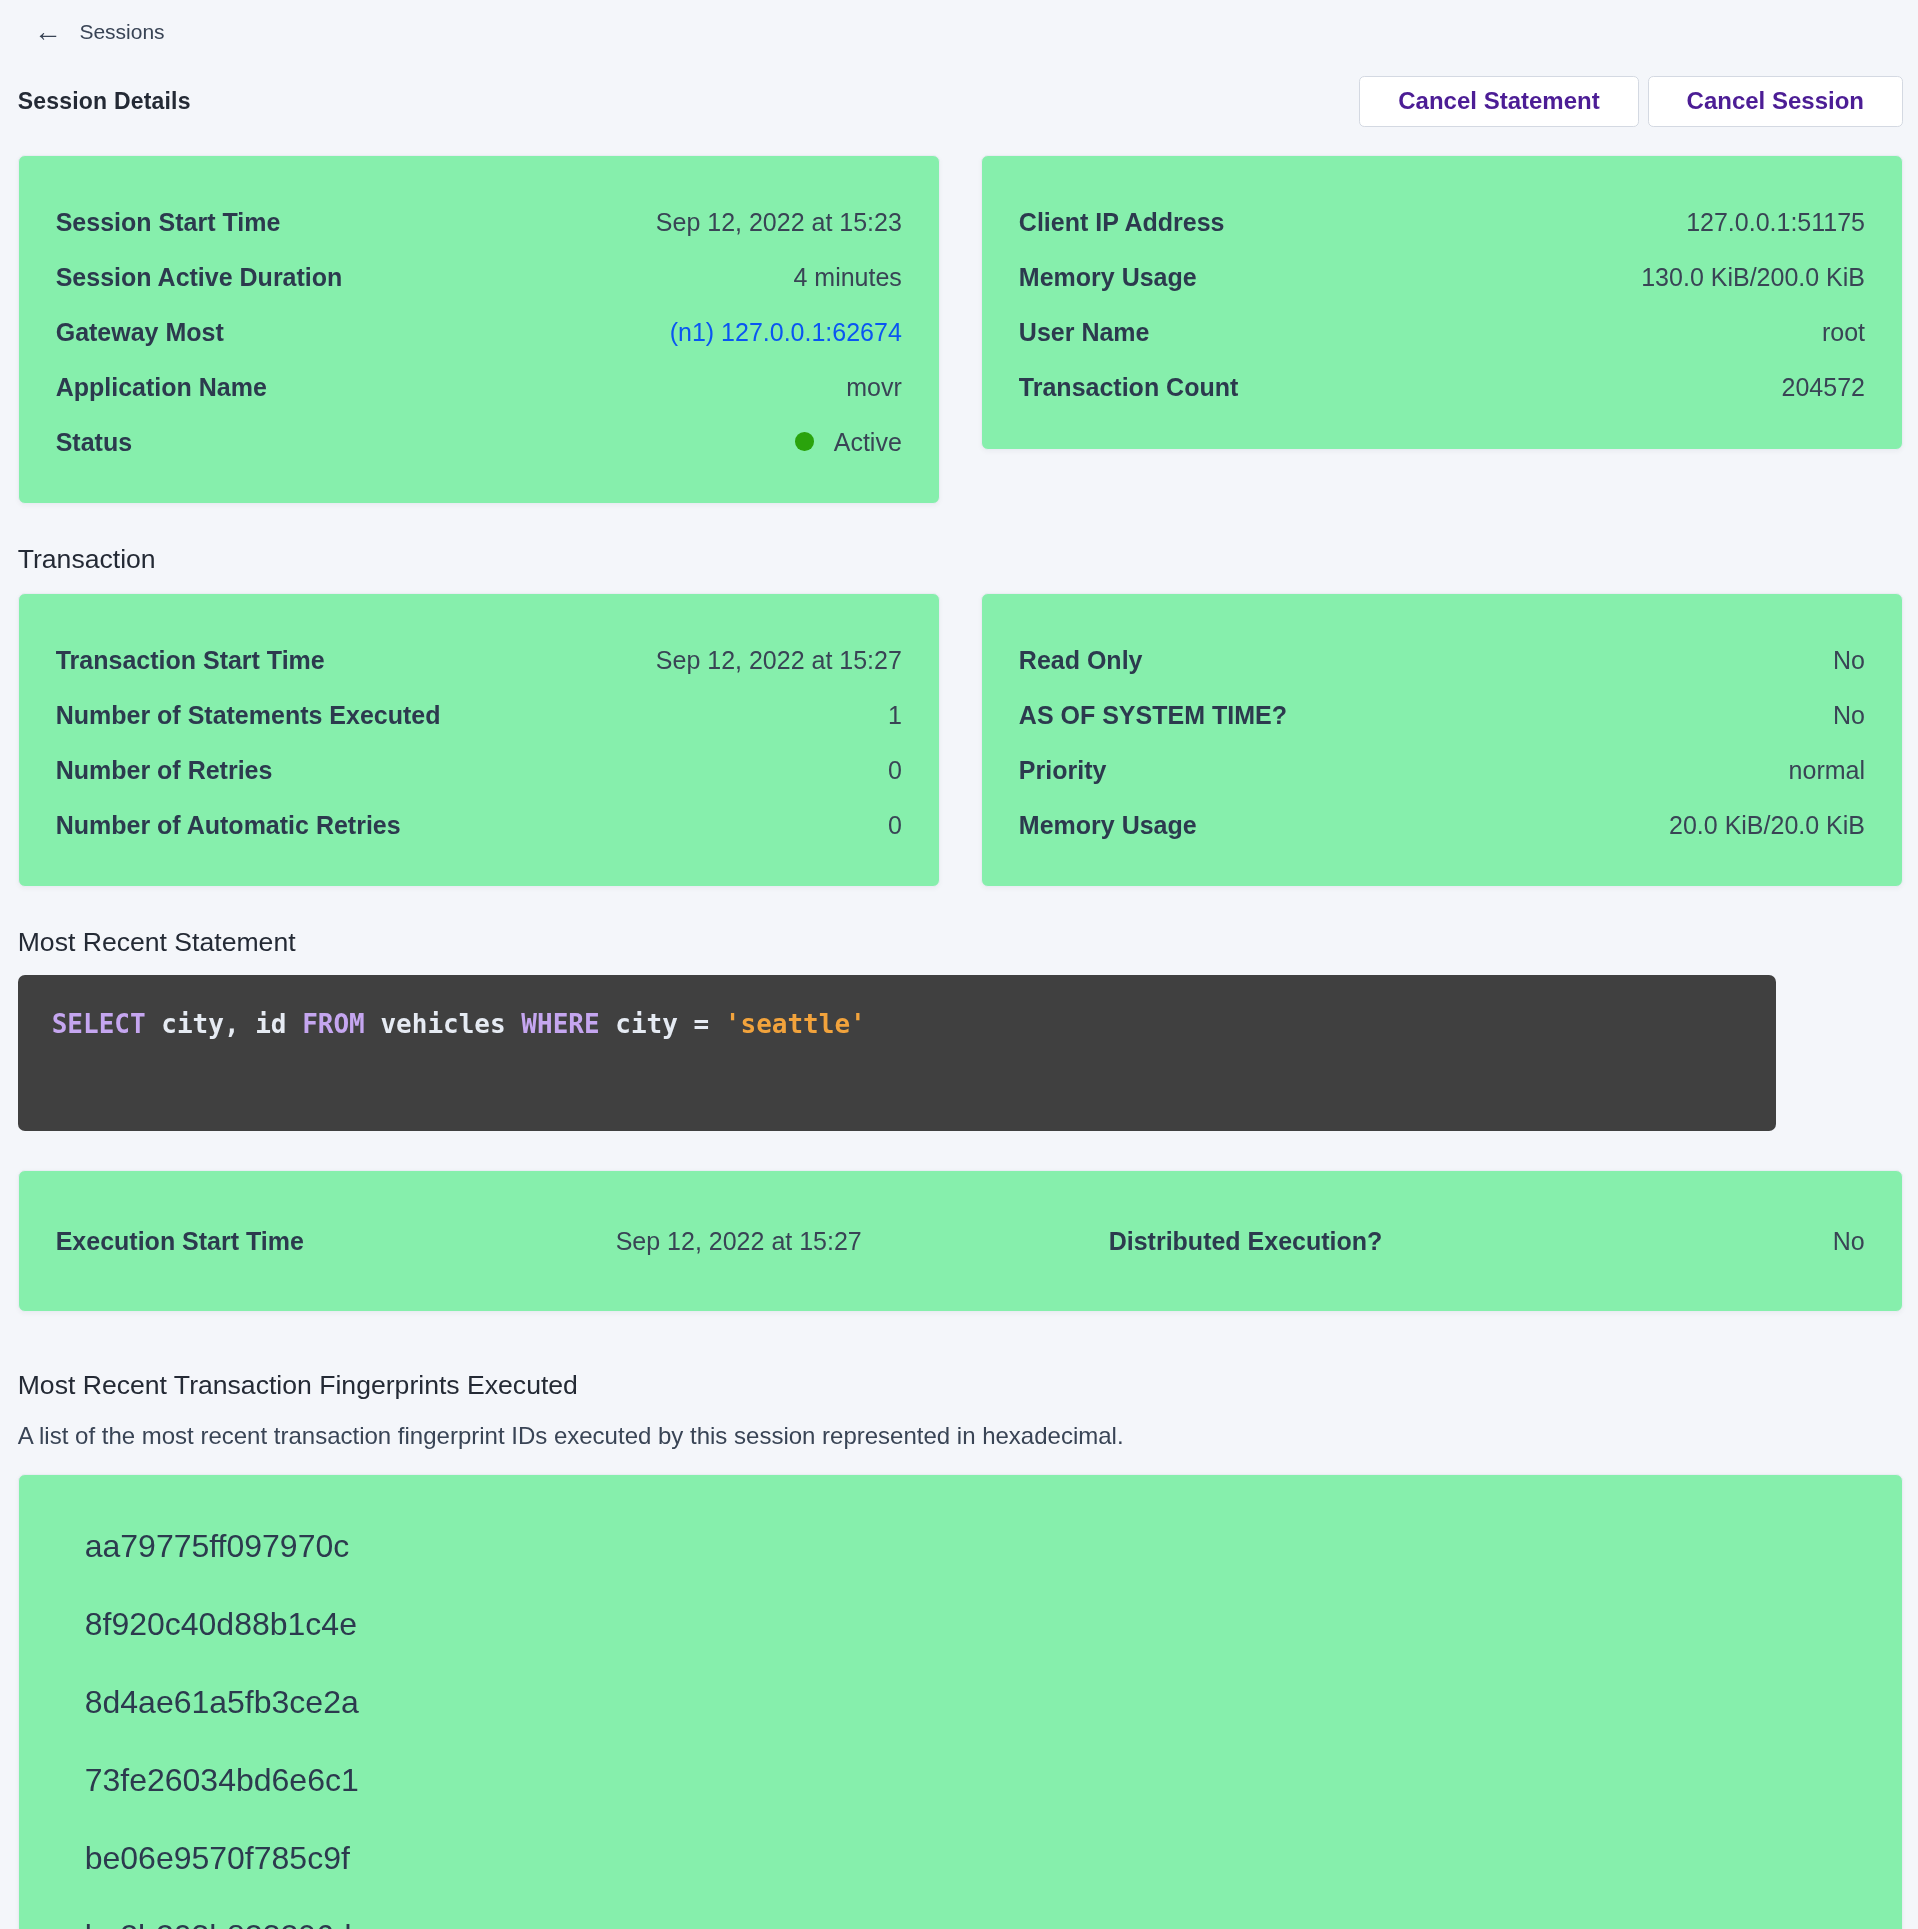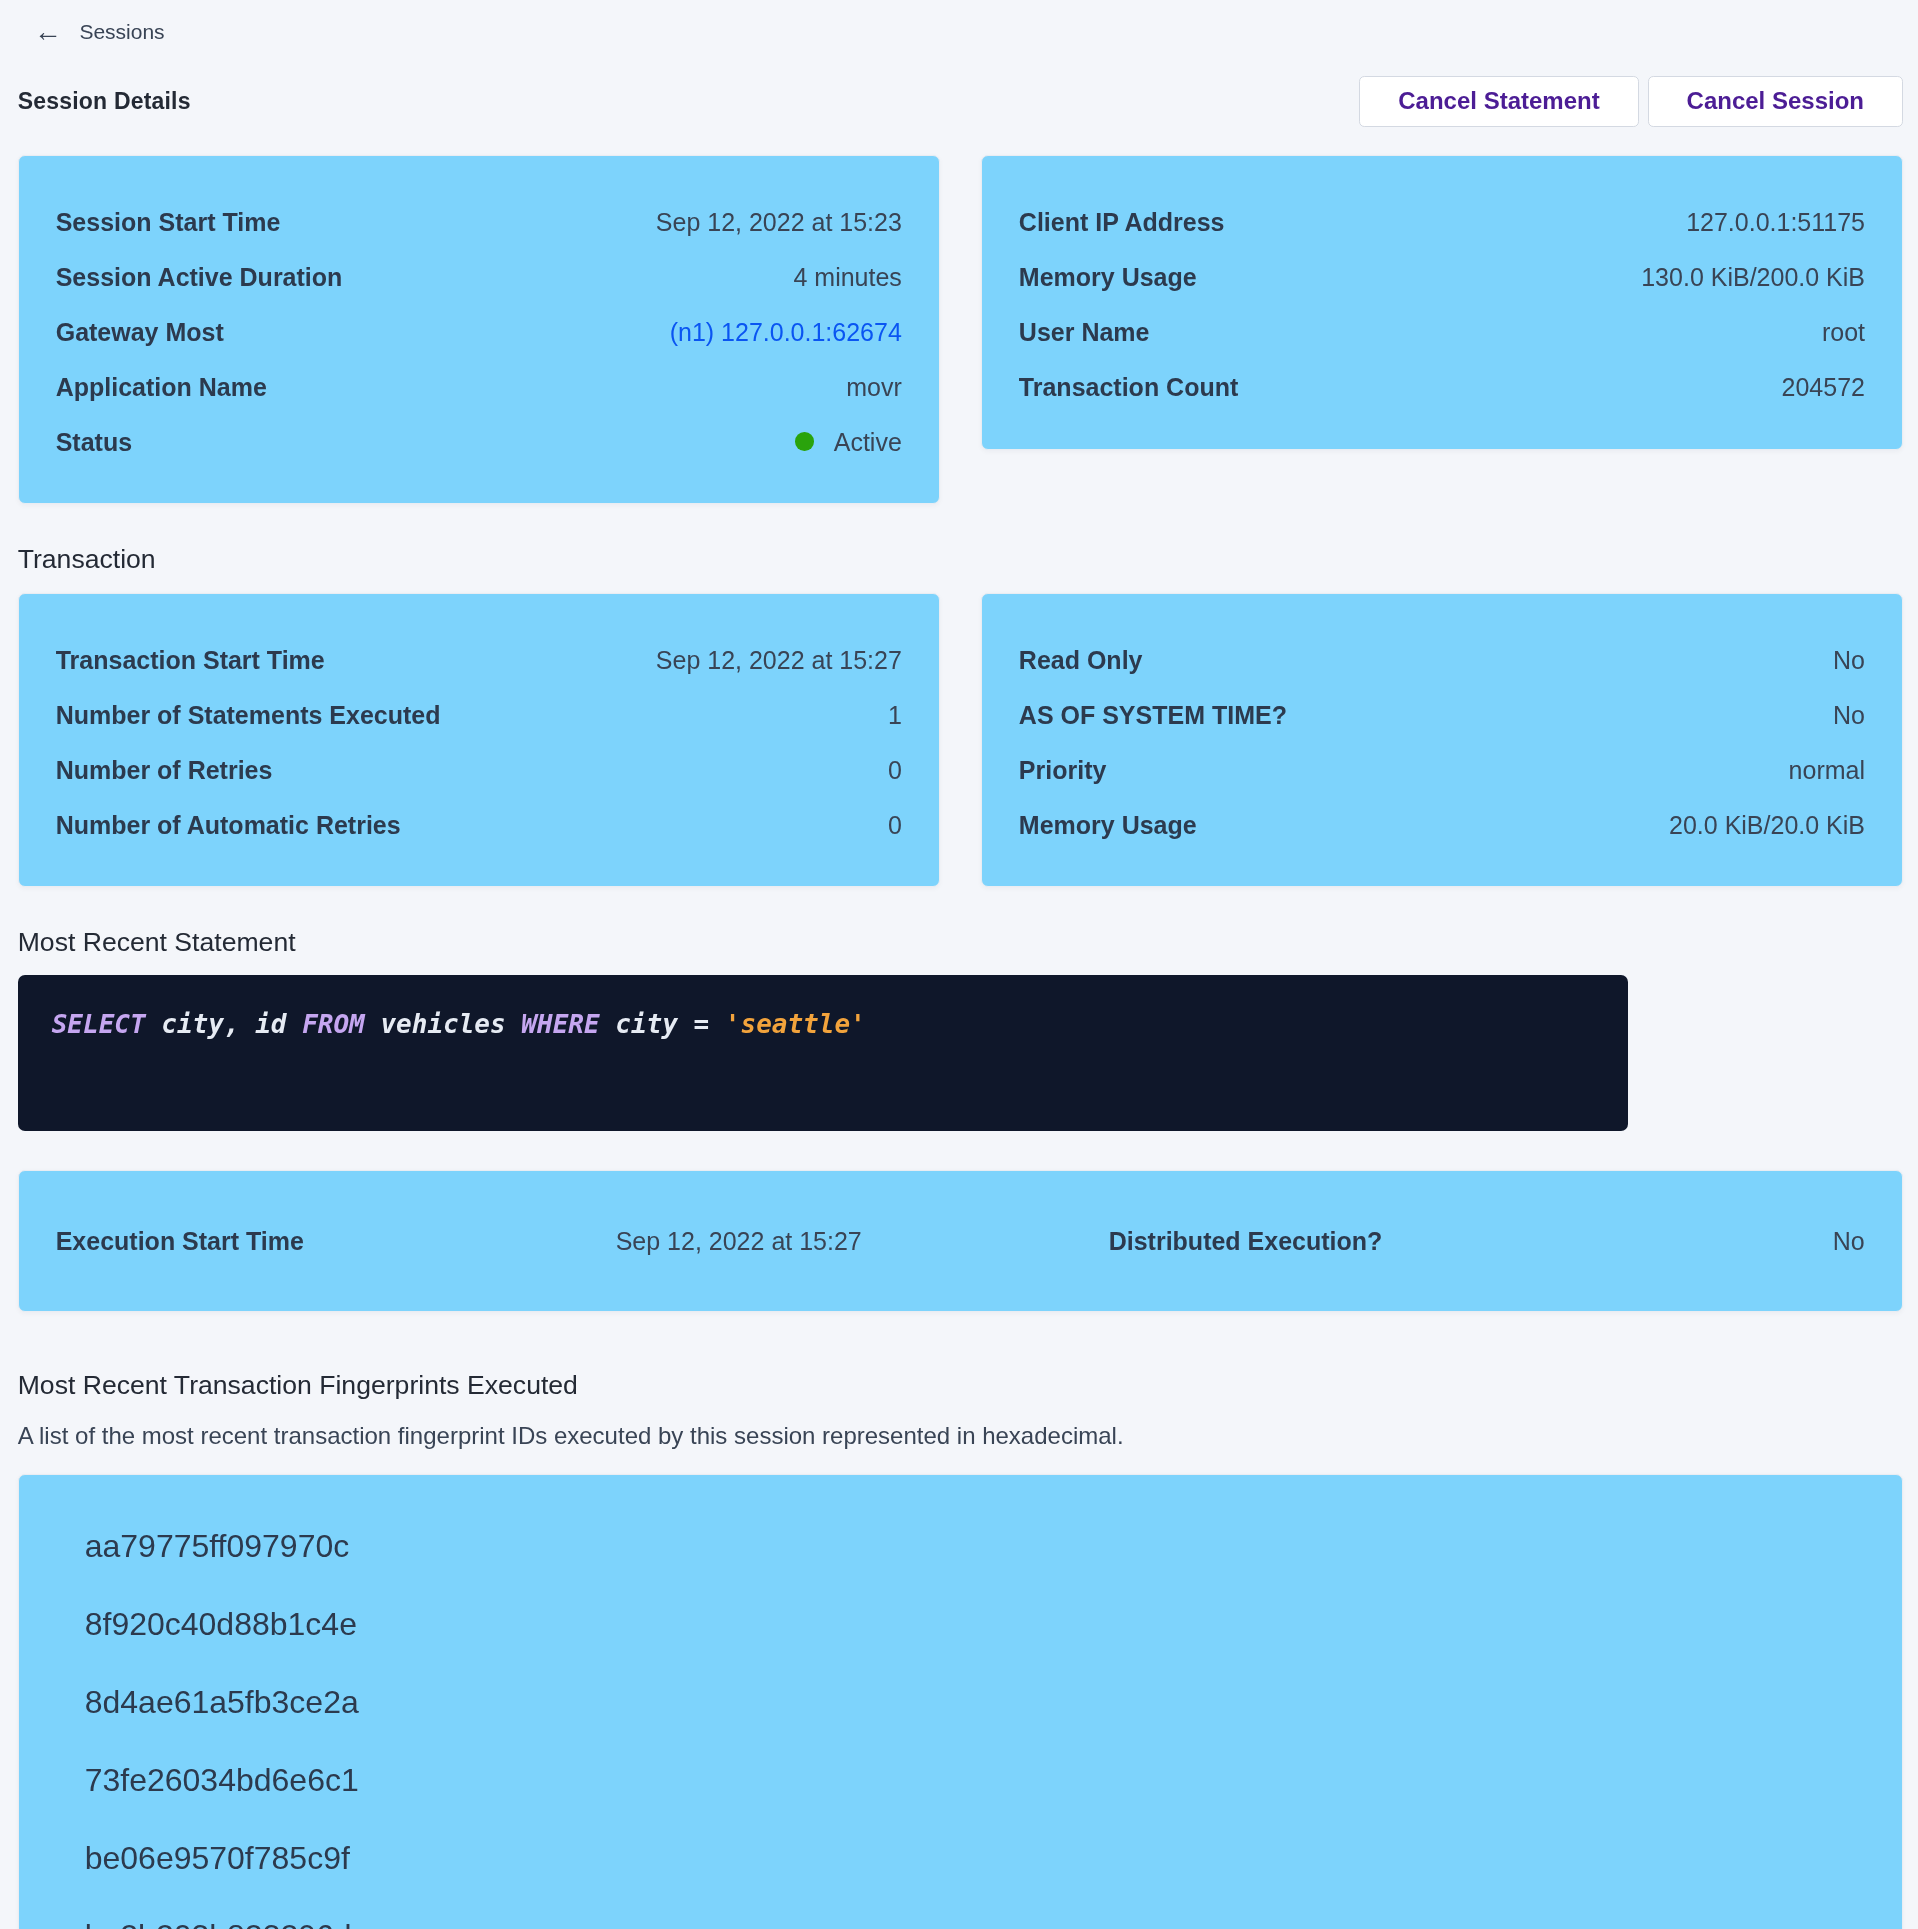--- a/index.html
+++ b/index.html
@@ -29,21 +29,21 @@
     font-size: 24px;
     font-weight: 700;
     color: #4c1d95;
     font-family: "Liberation Sans", sans-serif;
     cursor: pointer;
   }
 
   
   .cards-row { display: flex; gap: 41px; margin-top: 28px; align-items: flex-start; }
   .card {
-    background: #7dd3fc;
+    background: #86efac;
     border: 0.9px solid #e9edf3;
     border-radius: 7px;
     box-shadow: 0 1.8px 5.3px rgba(20, 30, 50, 0.04);
   }
   .half-card { width: 926px; padding: 51px 37px 21px 37px; }
   .h-392 { min-height: 348px; }
   .h-333 { min-height: 295px; }
   .h-330 { min-height: 293px; }
   .kv-row {
     display: flex; justify-content: space-between; align-items: baseline;
@@ -53,27 +53,26 @@
   .kv-value { font-weight: 400; color: #394455; text-align: right; }
   .node-link { color: #0a55f2; text-decoration: none; font-weight: 400; cursor: pointer; }
   .status-value { display: flex; align-items: center; gap: 20px; }
   .status-dot { width: 18.6px; height: 18.6px; border-radius: 50%; background: #2aa30c; display: inline-block; }
 
   
   .section-title { font-size: 26.6px; font-weight: 400; color: #242a35; margin: 39px 0 17.7px 0; line-height: 32px; }
 
   
   .sql-box {
-    background: #0f172a;
+    background: #404040;
     border-radius: 7px;
-    width: 1610px;
+    width: 1758px;
     height: 156px;
     padding: 32px 34px;
     margin-top: 5.3px;
-    font-style: italic;
   }
   .sql-line {
     font-family: "DejaVu Sans Mono", "Liberation Mono", monospace;
     font-size: 26px;
     font-weight: 700;
     line-height: 35px;
     white-space: pre;
     color: #e6ebf3;
   }
   .tok-kw { color: #c5a6f0; }

